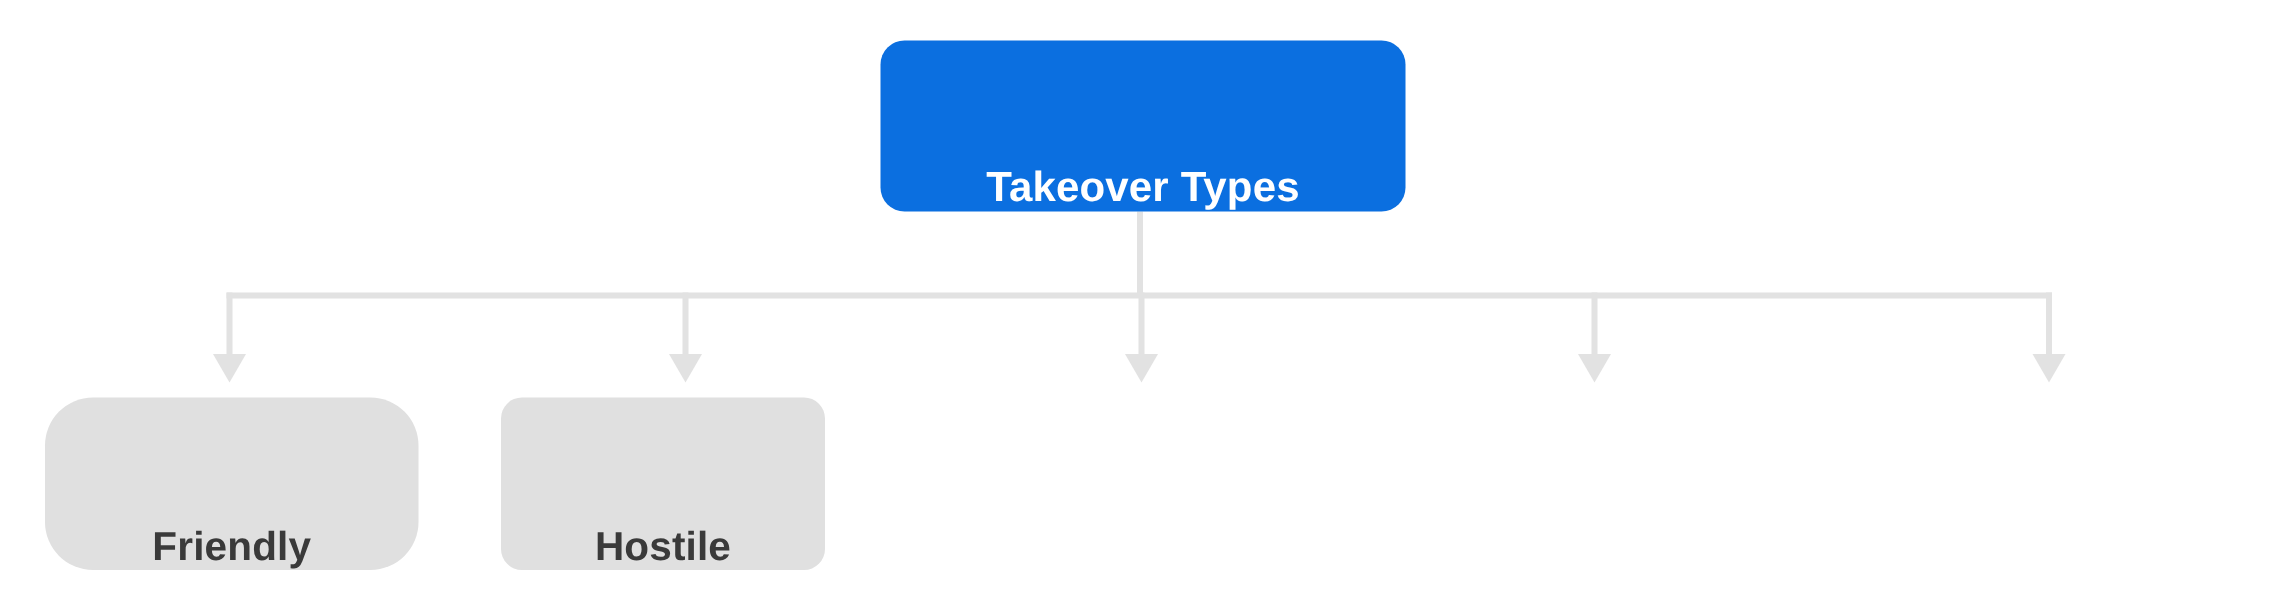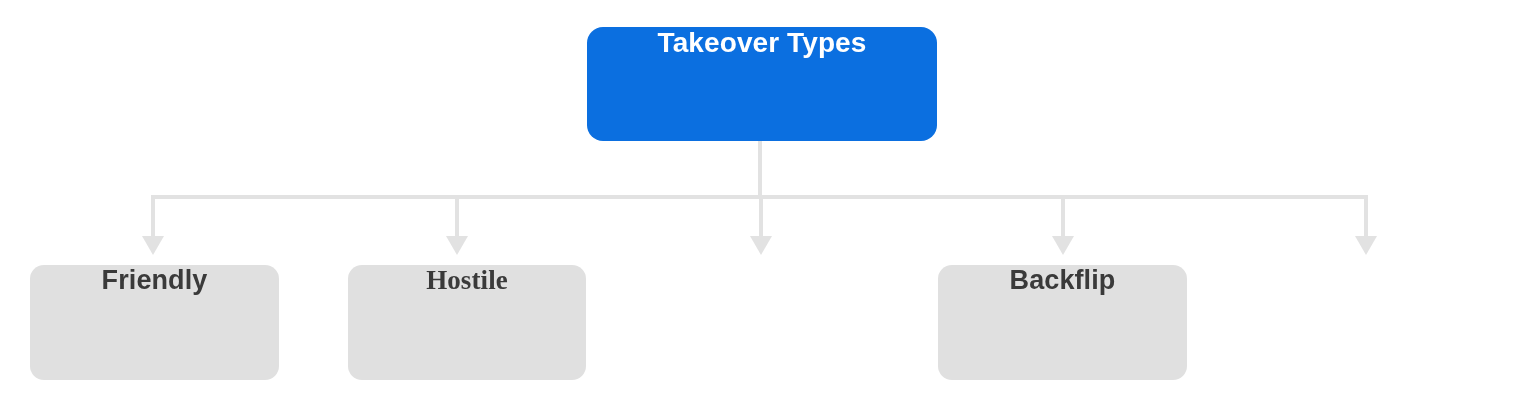--- a/index.html
+++ b/index.html
@@ -21,21 +21,21 @@
     position: absolute;
     left: 0;
     top: 0;
     width: 1520px;
     height: 404px;
     pointer-events: none;
   }
   .node {
     position: absolute;
     display: flex;
-    align-items: flex-start;
+    align-items: flex-end;
     justify-content: center;
     box-sizing: border-box;
     border-radius: 14px;
     text-align: center;
   }
   .node-root {
     background: #0b6fe0;
     border-radius: 16px;
     left: 587px;
     top: 27px;
@@ -52,22 +52,22 @@
     background: #e0e0e0;
     top: 265px;
     height: 115px;
   }
   .node-child .node-label {
     color: #3a3a3a;
     font-size: 27px;
     font-weight: 700;
     letter-spacing: 0.1px;
   }
-  .child-0 { left: 30px;   width: 249px; }
-  .child-1 { left: 348px;  width: 238px; font-family: Liberation Serif, serif; }
+  .child-0 { left: 30px;   width: 249px; border-radius: 32px; }
+  .child-1 { left: 334px;  width: 216px; }
   .child-2 { left: 636px;  width: 249px; }
   .child-3 { left: 938px;  width: 249px; }
   .child-4 { left: 1242px; width: 249px; }
 </style>
 </head>
 <body>
 
 <div id="diagram-canvas">
 
   <svg id="connector-layer" viewBox="0 0 1520 404" width="1520" height="404" xmlns="http://www.w3.org/2000/svg">
@@ -113,18 +113,15 @@
 
   <div class="node node-child child-0">
     <span class="node-label">Friendly</span>
   </div>
 
   <div class="node node-child child-1">
     <span class="node-label">Hostile</span>
   </div>
 
 
-  <div class="node node-child child-3">
-    <span class="node-label">Backflip</span>
-  </div>
 
 
 </div>
 
 </body></html>

